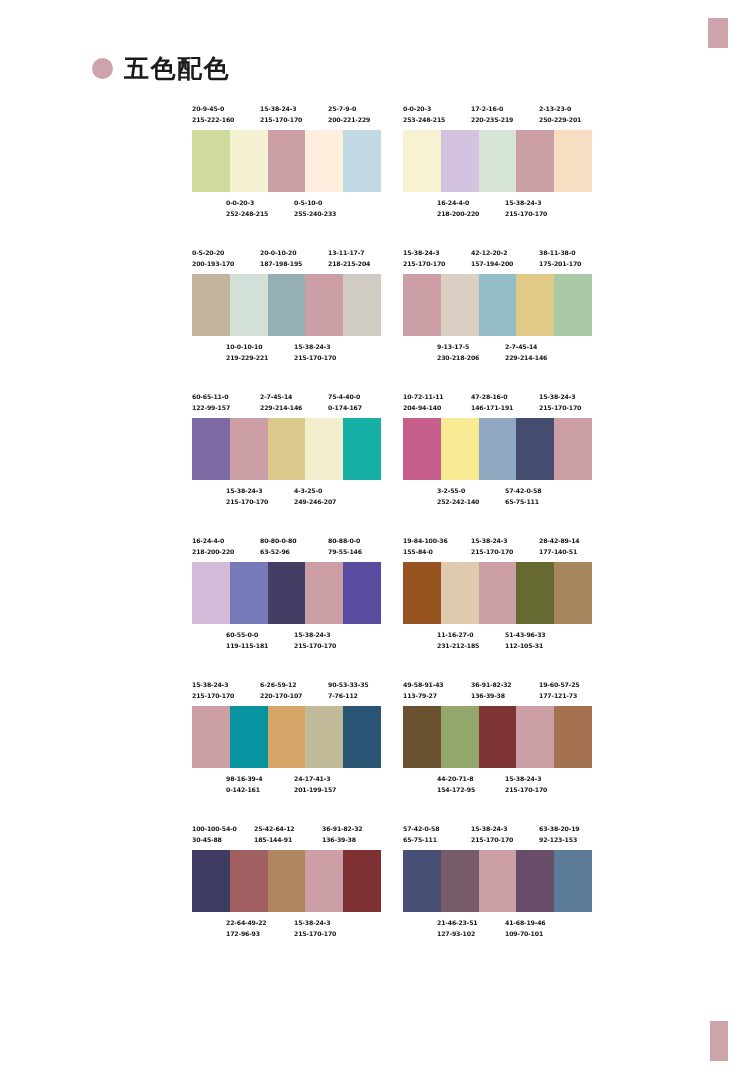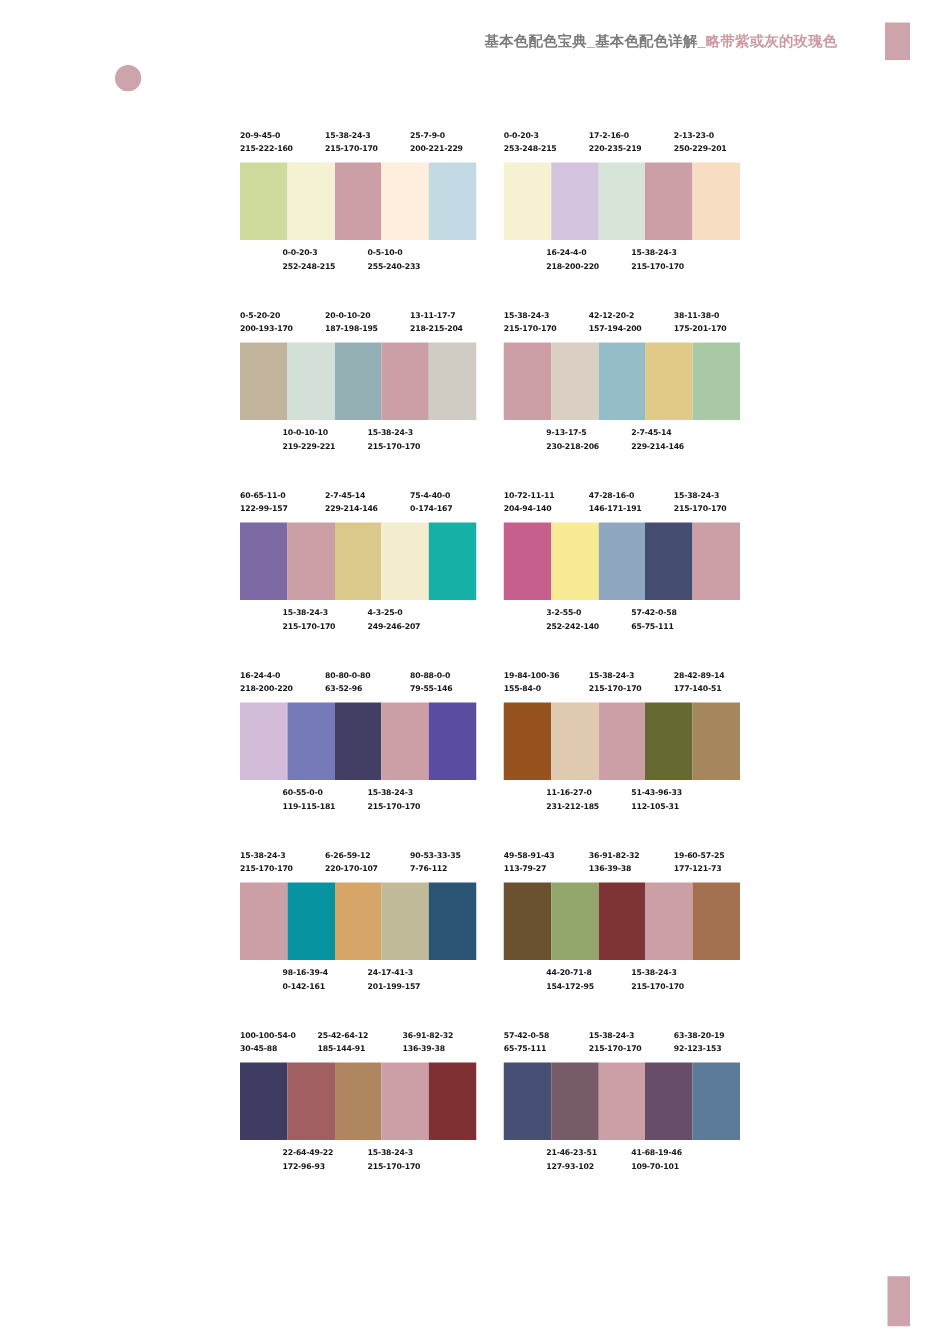--- a/index.html
+++ b/index.html
@@ -116,28 +116,26 @@
   }
   .swatch {
     flex: 1 1 0;
     height: 62px;
   }
 </style>
 </head>
 <body>
 
 <div id="header-bar">
-  <div id="header-title">
-    <span>基本色配色宝典_基本色配色详解_</span><span class="accent">略带紫或灰的玫瑰色</span>
-  </div>
   <div id="header-tab"></div>
 </div>
 
 <div id="page-title-row">
   <div id="title-bullet"></div>
+  <div id="page-title">五色配色</div>
 </div>
 
 <div id="palette-grid">
     <div class="palette-row">
       <div class="palette-group">
         <div class="label-band top">
           <div class="code-label" style="left: 0px;">
             <span class="cmyk">20-9-45-0</span>
             <span class="rgb">215-222-160</span>
           </div>

